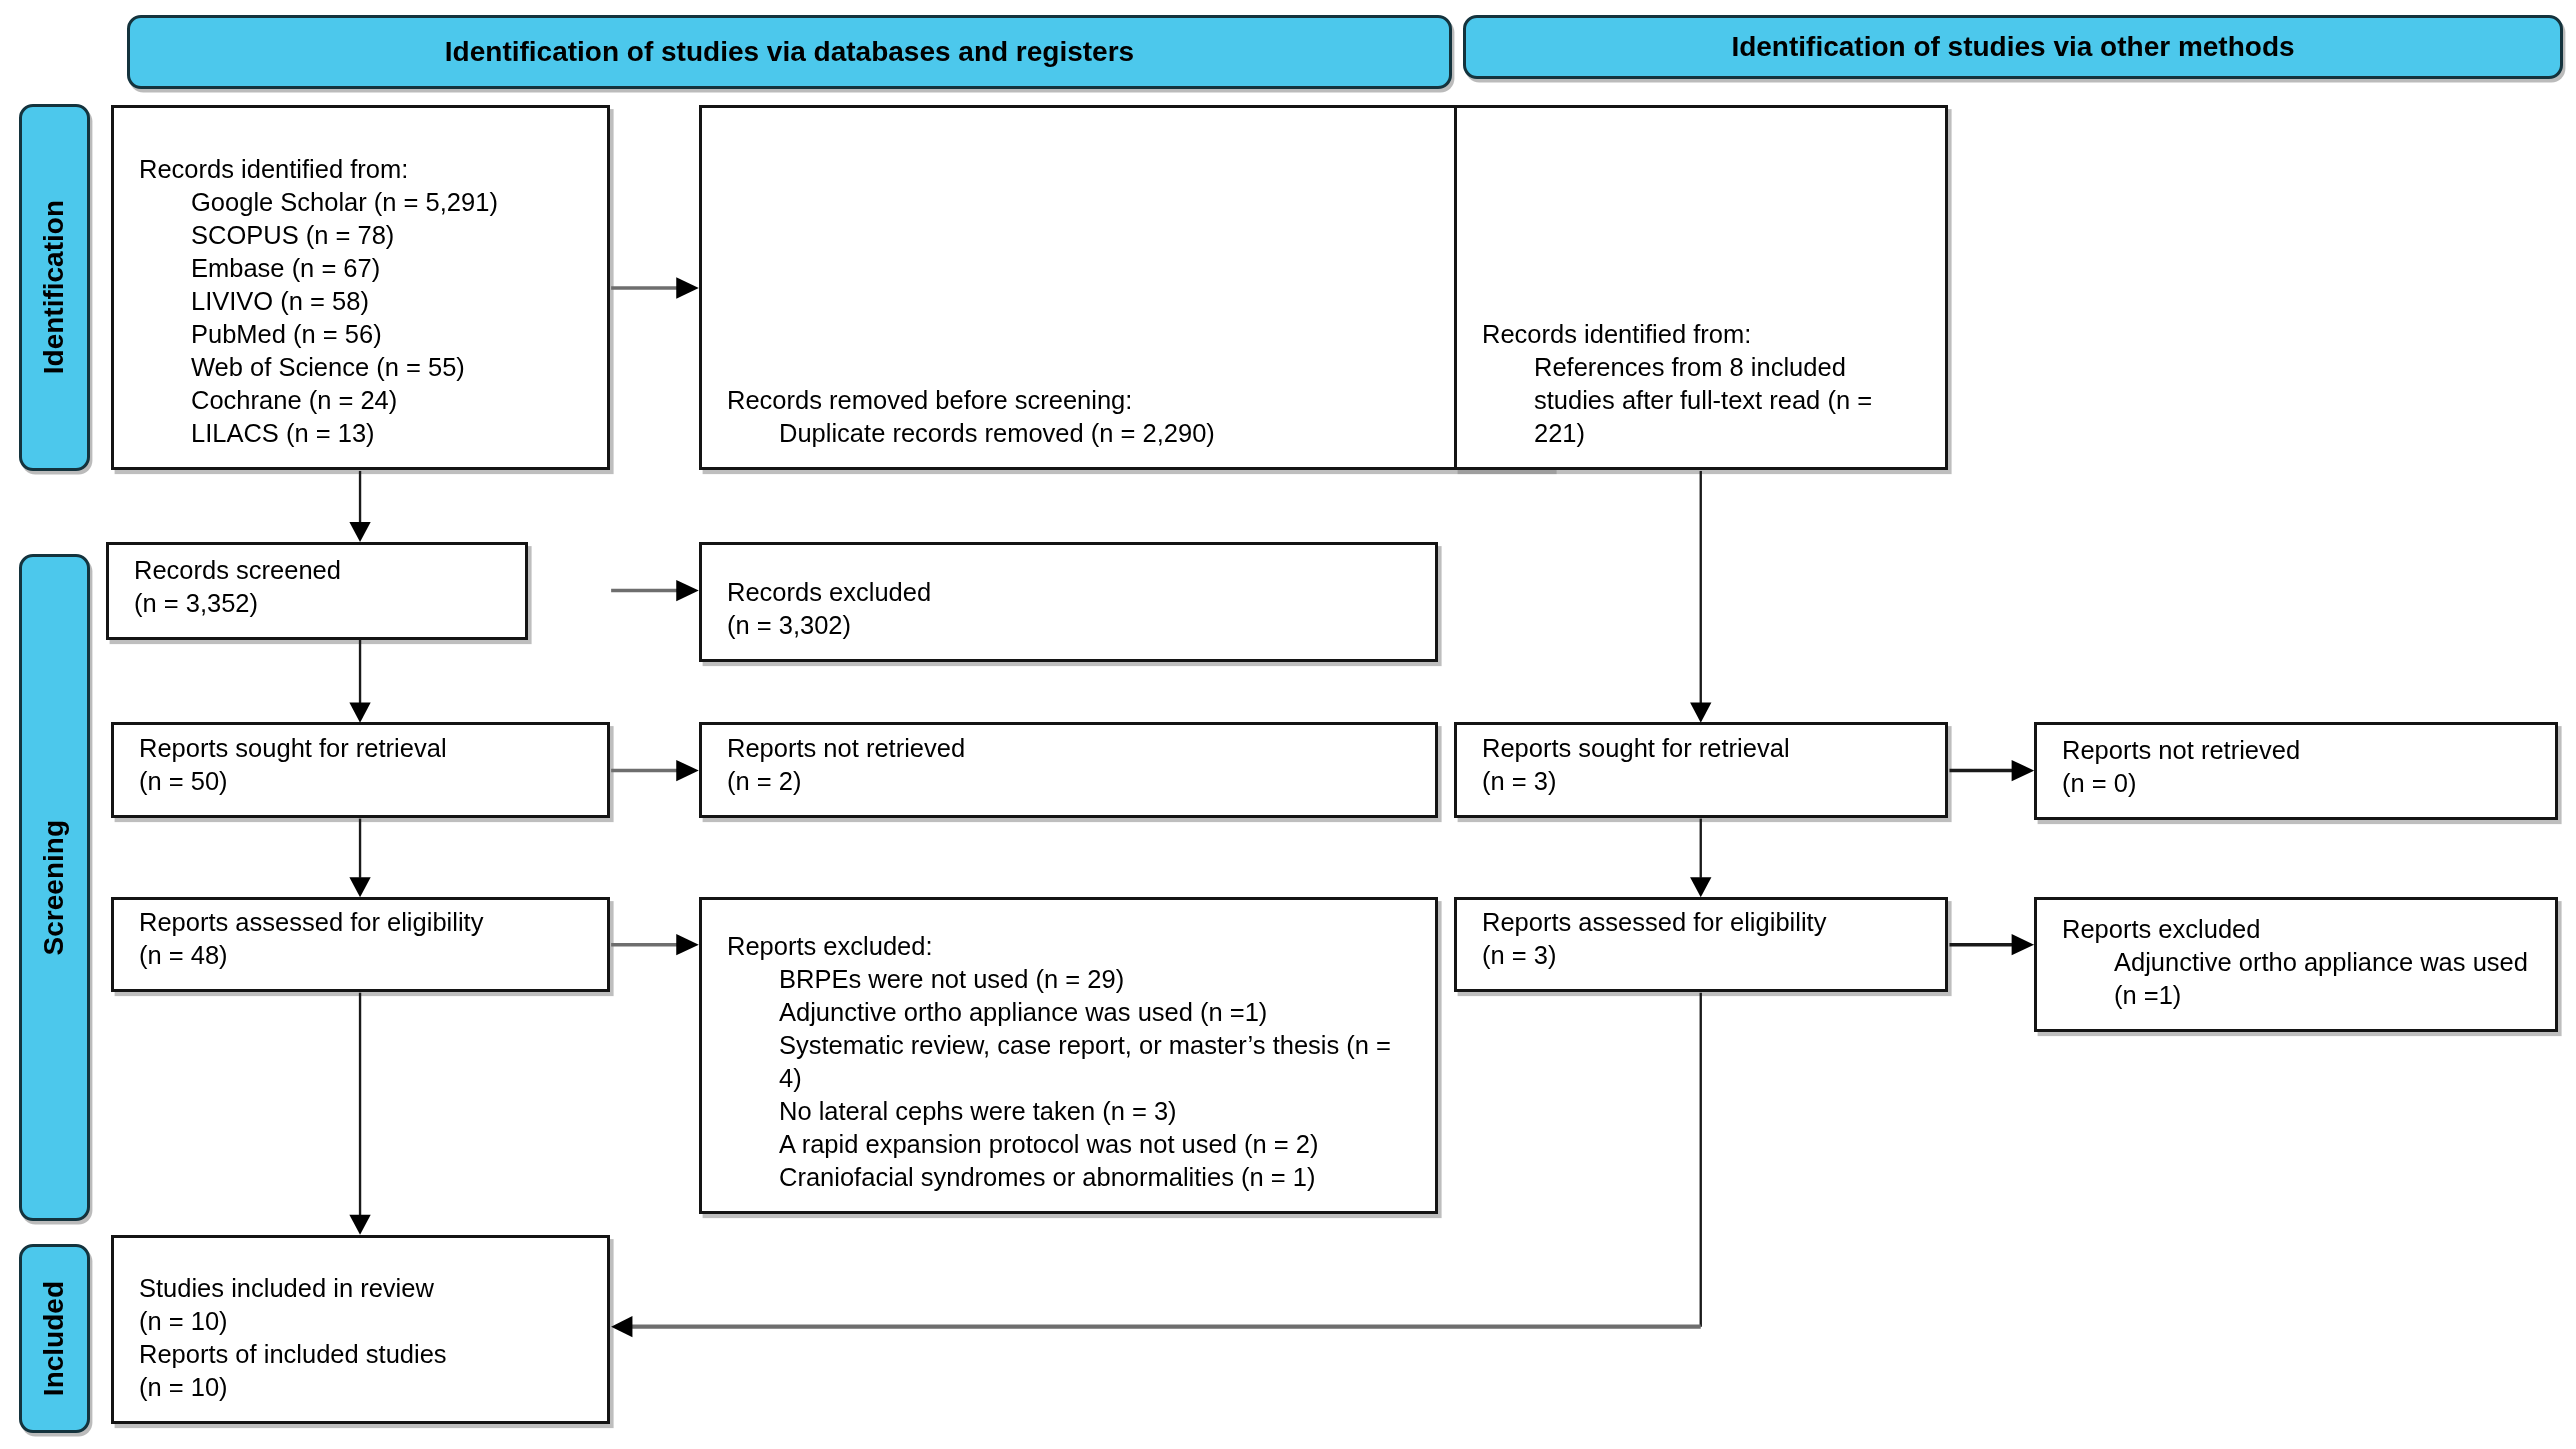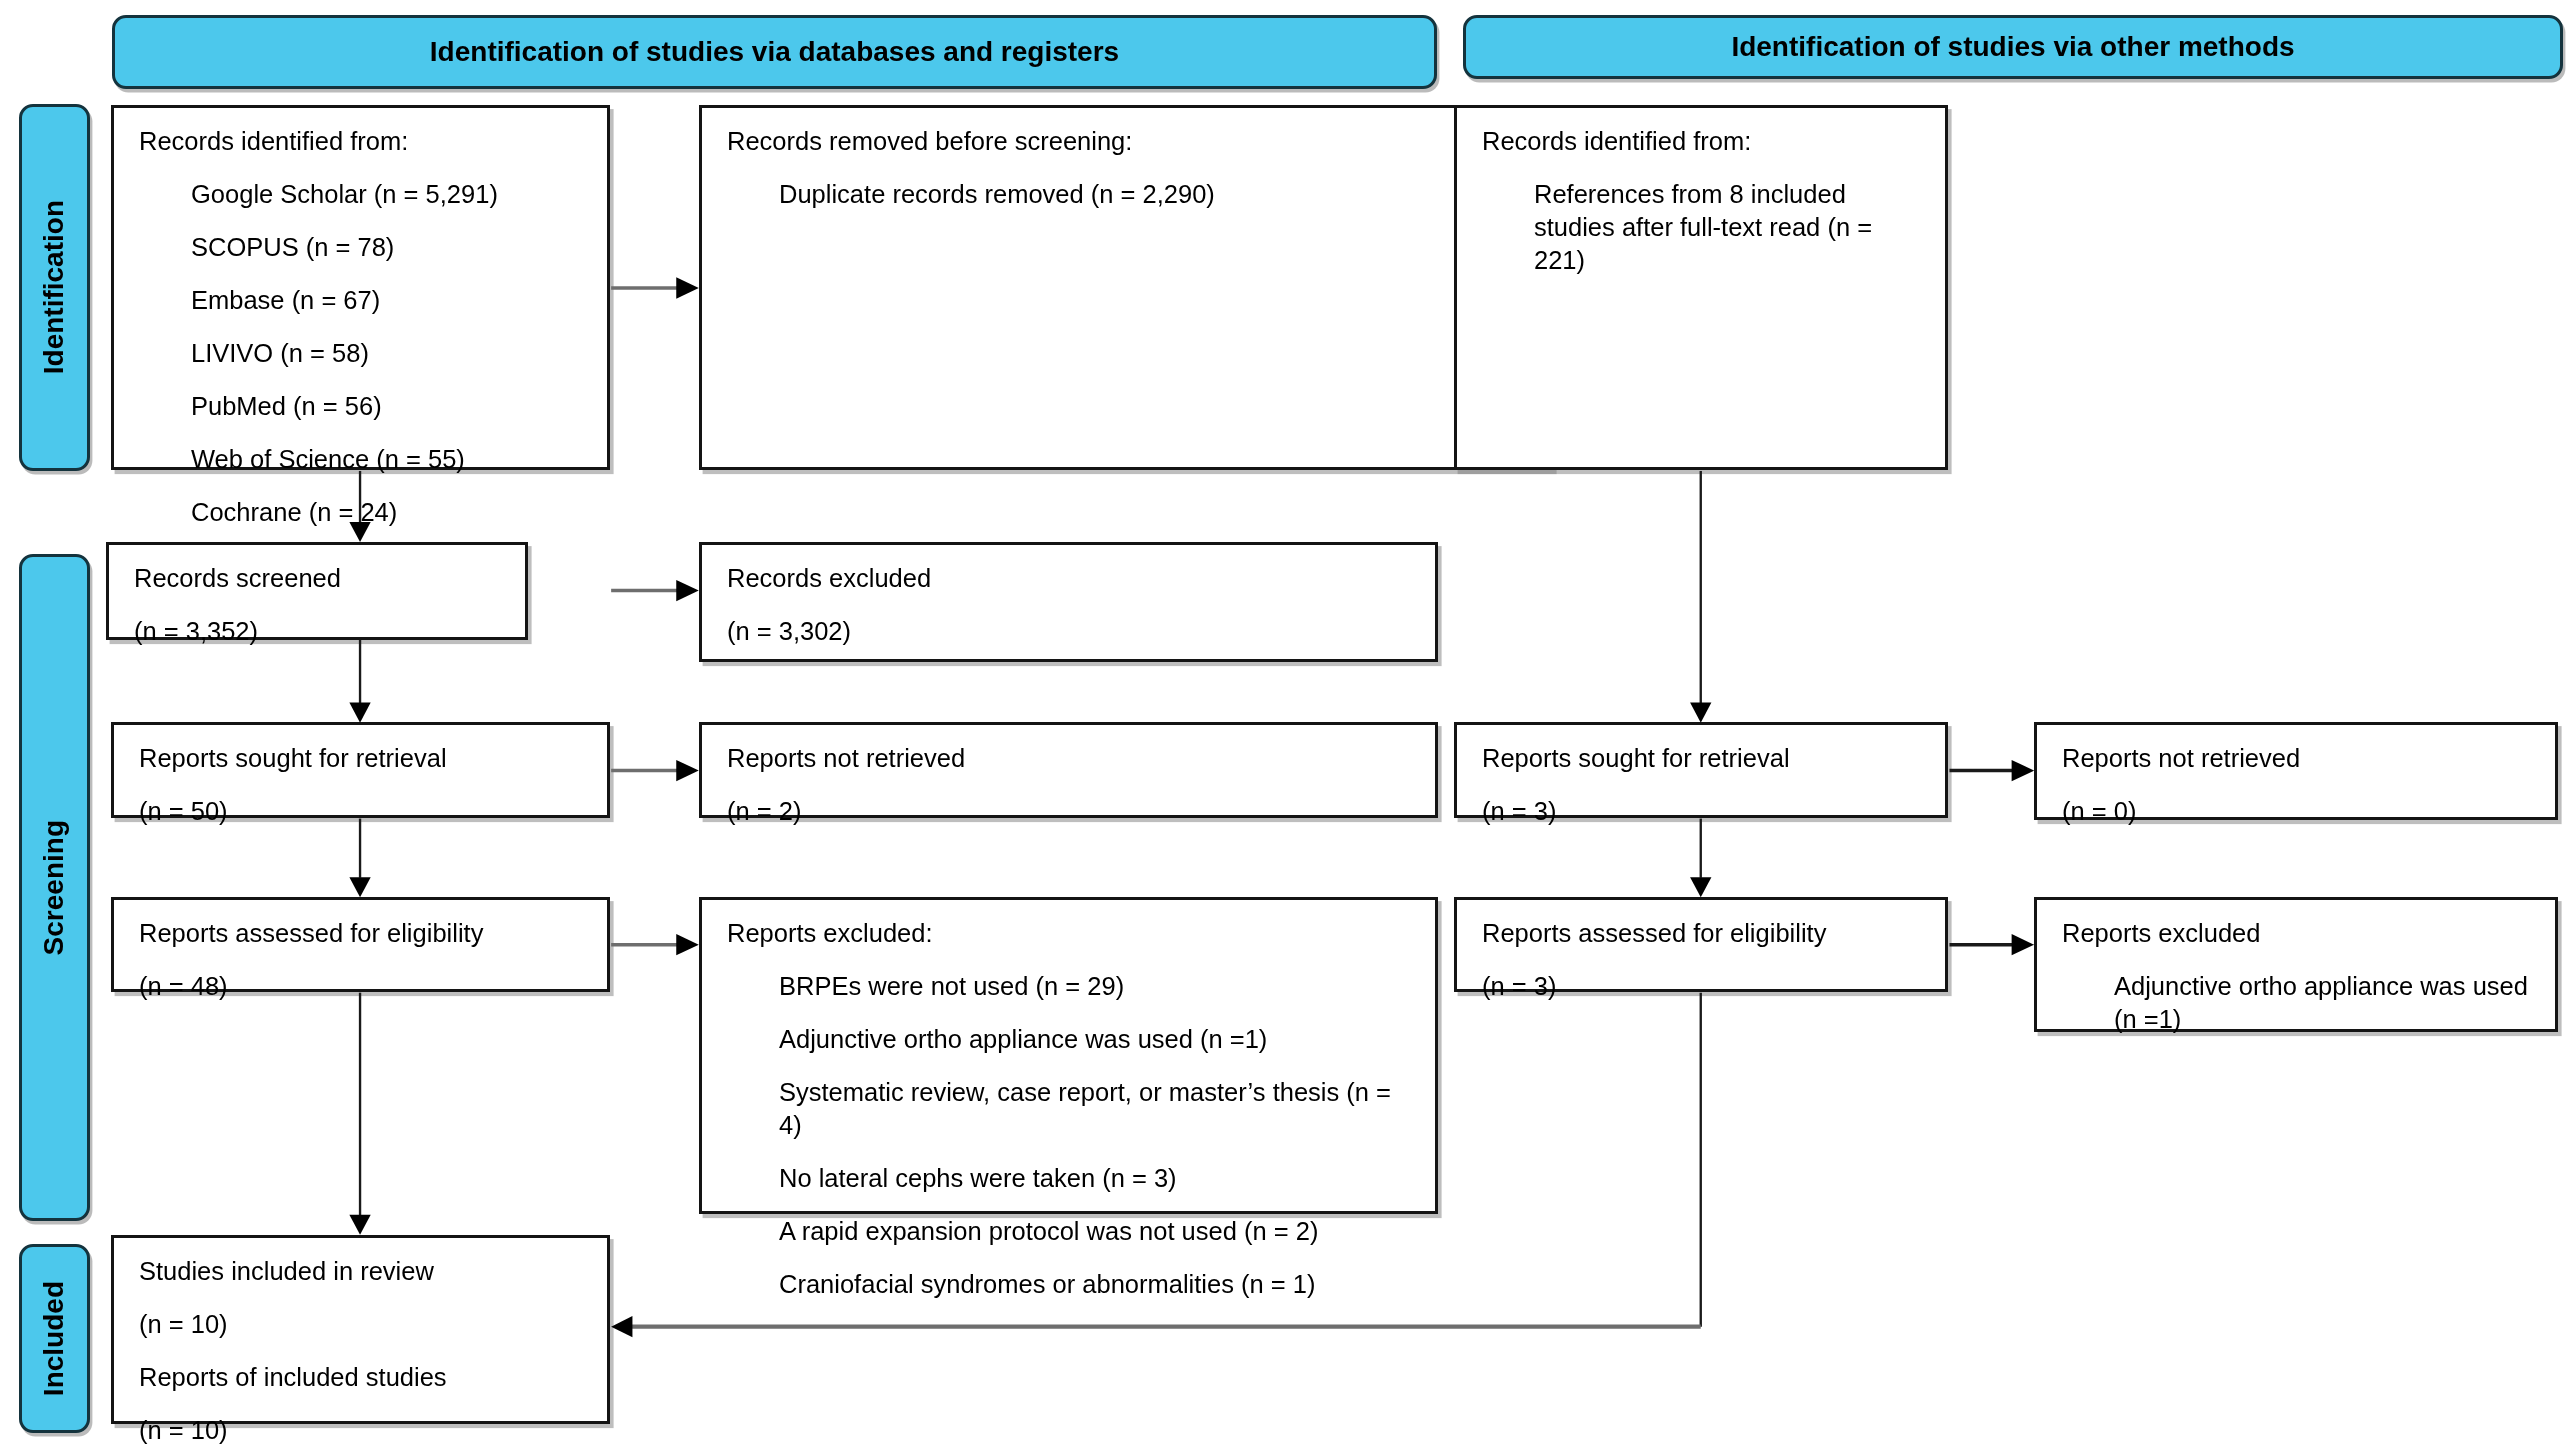--- a/index.html
+++ b/index.html
@@ -11,30 +11,29 @@
     position:absolute;background:#4cc8ec;border:3px solid #14333d;border-radius:14px;
     box-sizing:border-box;display:flex;align-items:center;justify-content:center;
     font-weight:bold;font-size:28px;line-height:1.1;color:#000;
     box-shadow:2.4px 3.6px 0 rgba(60,60,60,0.35);
   }
   .vband span{writing-mode:vertical-rl;transform:rotate(180deg);white-space:nowrap;}
 
   
   .box{
     position:absolute;background:#ffffff;border:3px solid #141414;box-sizing:border-box;
-    display:flex;flex-direction:column;justify-content:flex-start;
+    display:flex;flex-direction:column;justify-content:flex-end;
     padding:16.6px 25px;font-size:25.5px;line-height:33px;
     box-shadow:3.6px 4.1px 0 rgba(125,125,125,0.5);
-    gap:20px;
   }
   .line{white-space:pre-wrap;}
   .indent{margin-left:52px;}
 
   
-  #hdr-db{left:112px;top:15px;width:1325px;height:74px;align-items:center;}
+  #hdr-db{left:127px;top:15px;width:1325px;height:74px;align-items:center;}
   #hdr-other{left:1452px;top:15px;width:1100px;height:64px;margin-left:11px;}
 
   
   #sb-identification{left:19px;top:104px;width:71px;height:367px;}
   #sb-screening{left:19px;top:554px;width:71px;height:667px;}
   #sb-included{left:19px;top:1244px;width:71px;height:189px;}
 
   
   #b1{left:111px;top:105px;width:499px;height:365px;}
   #b2{left:106px;top:542px;width:422px;height:98px;}

